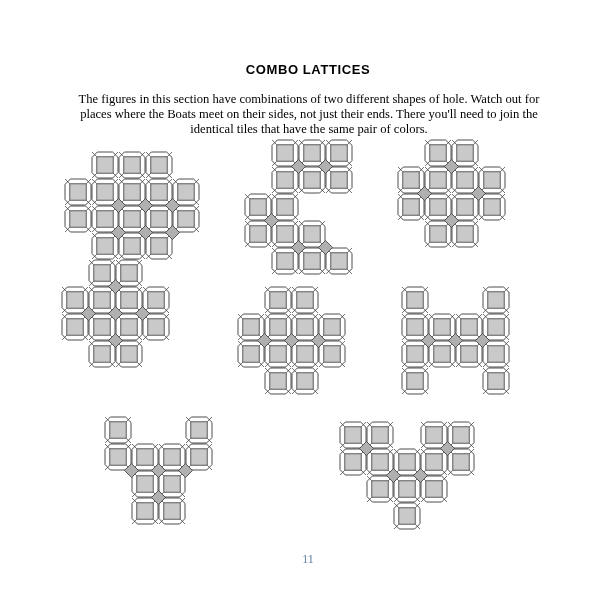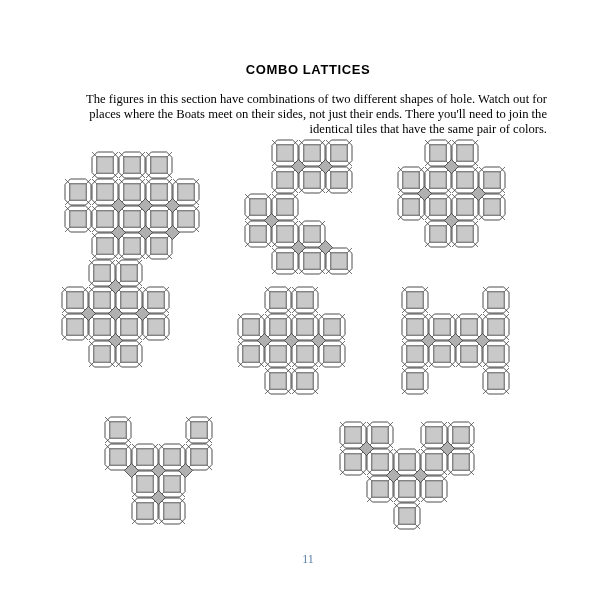--- a/index.html
+++ b/index.html
@@ -35,21 +35,21 @@
     font-size: 13px;
     letter-spacing: 0.6px;
   }
   .intro {
     position: absolute;
     top: 92px;
     left: 63px;
     width: 476px;
     font-size: 12.6px;
     line-height: 15.2px;
-    text-align: right;
+    text-align: center;
   }
   .figures {
     position: absolute;
     top: 130px;
     left: 0;
     width: 600px;
     height: 420px;
   }
   .figure {
     position: absolute;

